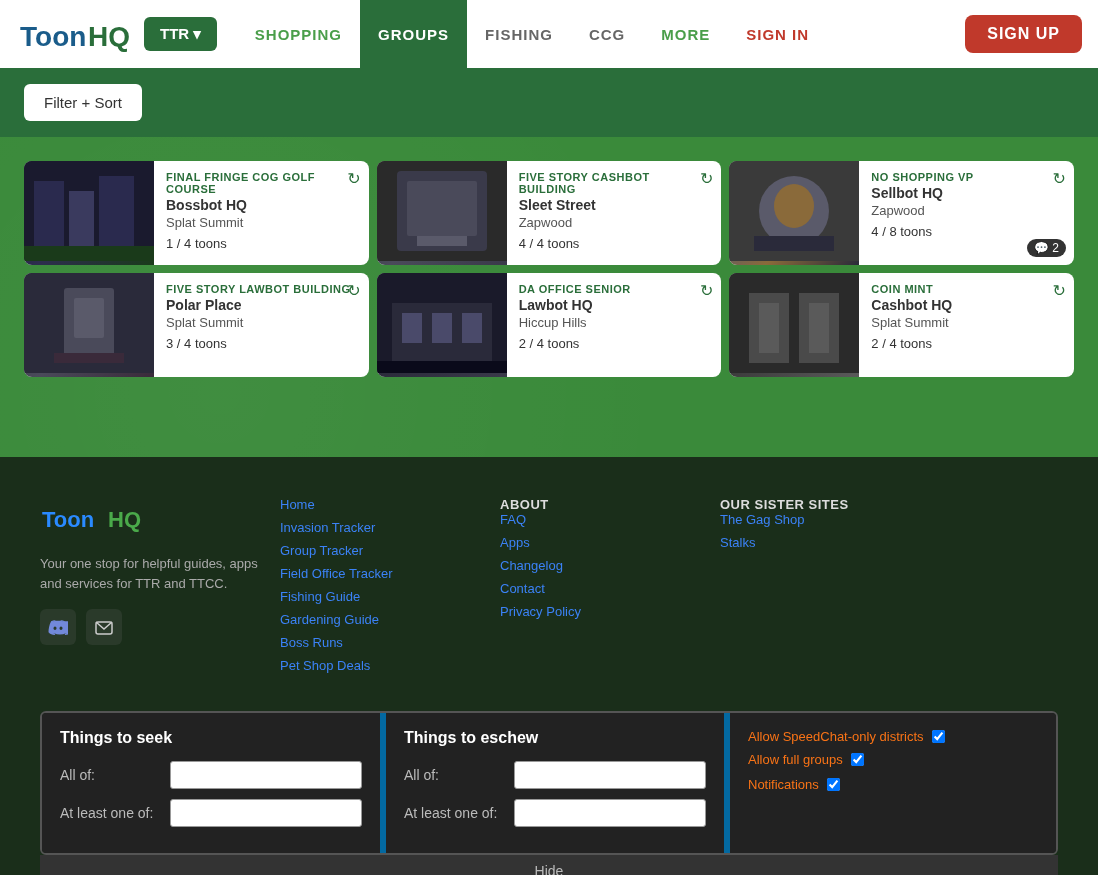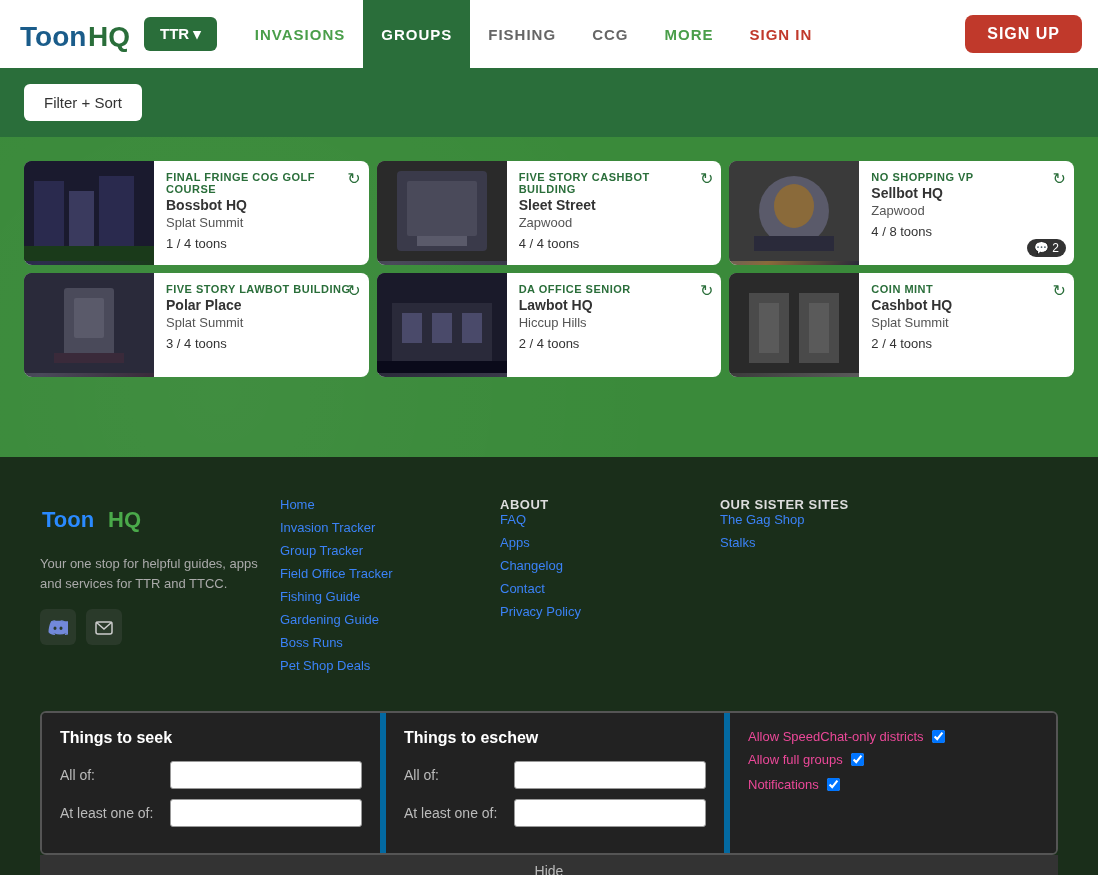--- a/index.html
+++ b/index.html
@@ -292,21 +292,21 @@
       height: 28px;
     }
     .fpanel-cb-row {
       display: flex;
       align-items: center;
       gap: 8px;
       margin-bottom: 8px;
     }
     .fpanel-cb-lbl {
       font-size: 13px;
-      color: #ec4899;
+      color: #f97316;
     }
     .hide-bar {
       background: #333;
       color: #bbb;
       text-align: center;
       padding: 8px;
       font-size: 14px;
       cursor: pointer;
       width: 100%;
       border: none;
@@ -320,21 +320,21 @@
     <div class="logo-img">
       <svg width="120" height="48" viewBox="0 0 120 48">
         <text x="4" y="36" font-family="Arial Black, sans-serif" font-size="28" font-weight="900" fill="#1a5c8a">Toon</text>
         <text x="72" y="36" font-family="Arial Black, sans-serif" font-size="28" font-weight="900" fill="#2a6e3a">HQ</text>
       </svg>
     </div>
     <button class="ttr-btn">TTR ▾</button>
   </div>
 
   <nav class="nav-links">
-    <a class="nav-link invasions">INVASIONS</a>
+    <a class="nav-link invasions">SHOPPING</a>
     <a class="nav-link groups">GROUPS</a>
     <a class="nav-link fishing">FISHING</a>
     <a class="nav-link ccg">CCG</a>
     <a class="nav-link more">MORE</a>
     <a class="nav-link signin">SIGN IN</a>
   </nav>
 
   <div class="auth-buttons">
     <button class="signup-btn">SIGN UP</button>
   </div>

